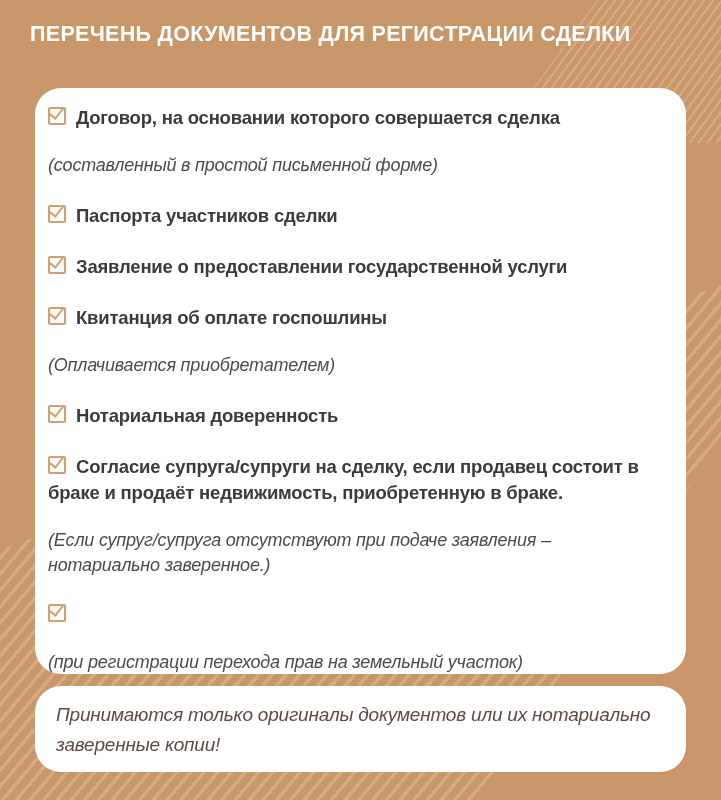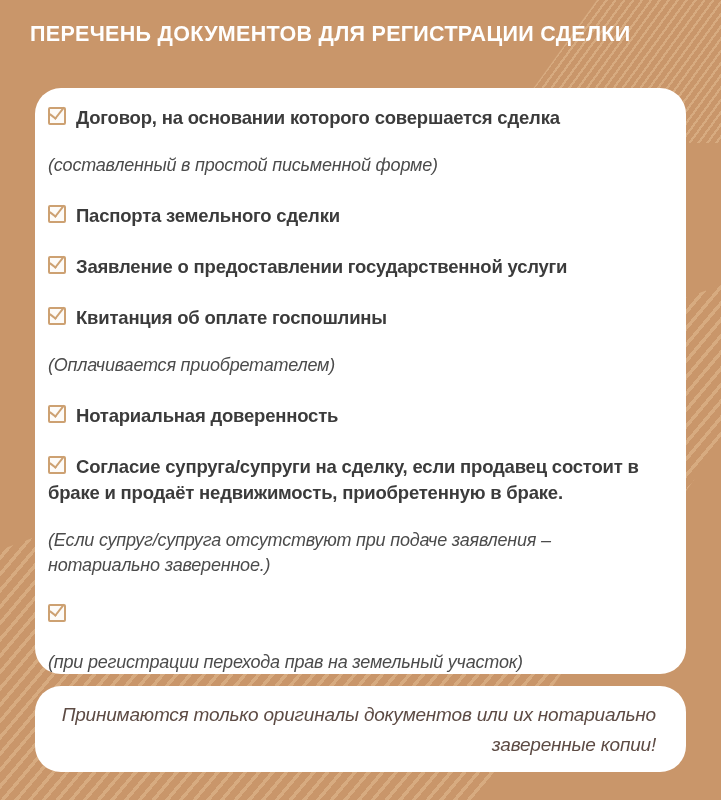--- a/index.html
+++ b/index.html
@@ -107,21 +107,20 @@
     height: 86px;
     box-sizing: border-box;
     padding: 14px 30px 0 21px;
   }
   .footer-note {
     font-style: italic;
     font-size: 19px;
     color: #5d4b44;
     line-height: 30px;
     letter-spacing: -0.2px;
-    text-align: right;
   }
 </style>
 </head>
 <body>
 
 <div class="page">
 
   <div class="stripes stripes-top-right"></div>
   <div class="stripes stripes-band"></div>
 
@@ -130,21 +129,21 @@
   </div>
 
   <div class="card card-main">
 
     <div class="item">
       <span class="checkbox"></span><span class="item-label">Договор, на основании которого совершается сделка</span>
       <div class="item-note">(составленный в простой письменной форме)</div>
     </div>
 
     <div class="item">
-      <span class="checkbox"></span><span class="item-label">Паспорта земельного сделки</span>
+      <span class="checkbox"></span><span class="item-label">Паспорта участников сделки</span>
       
     </div>
 
     <div class="item">
       <span class="checkbox"></span><span class="item-label">Заявление о предоставлении государственной услуги</span>
       
     </div>
 
     <div class="item">
       <span class="checkbox"></span><span class="item-label">Квитанция об оплате госпошлины</span>

